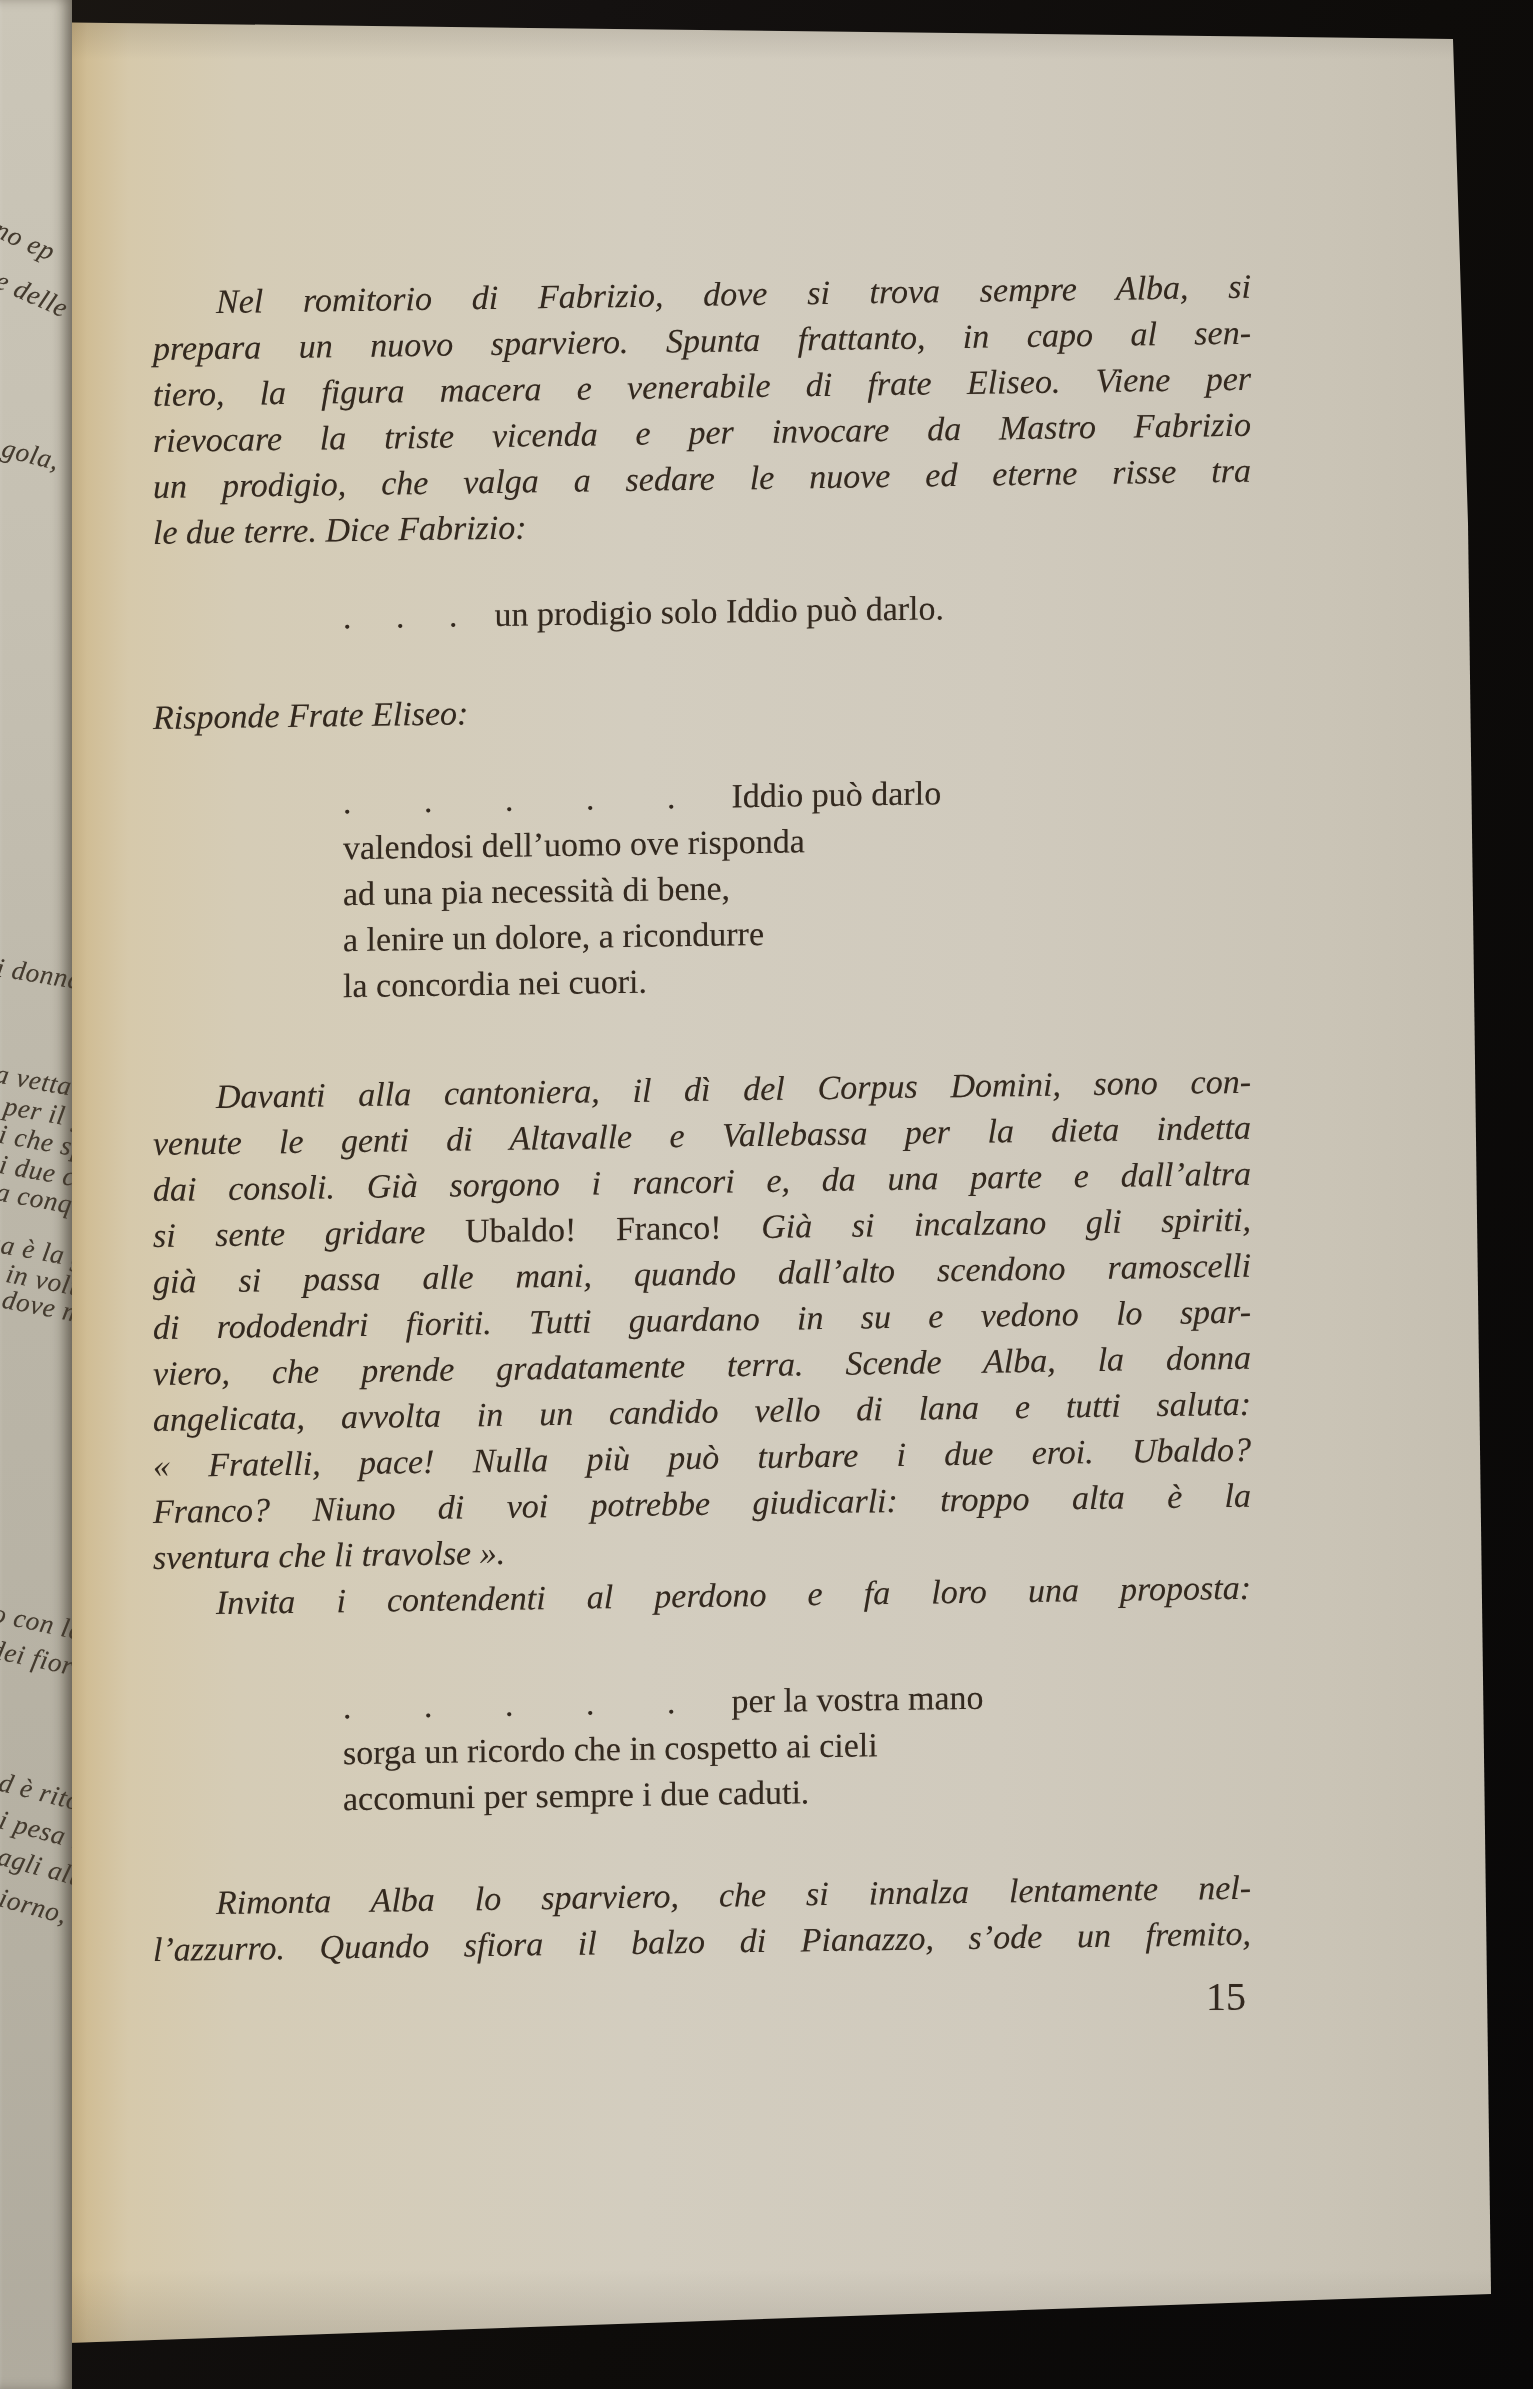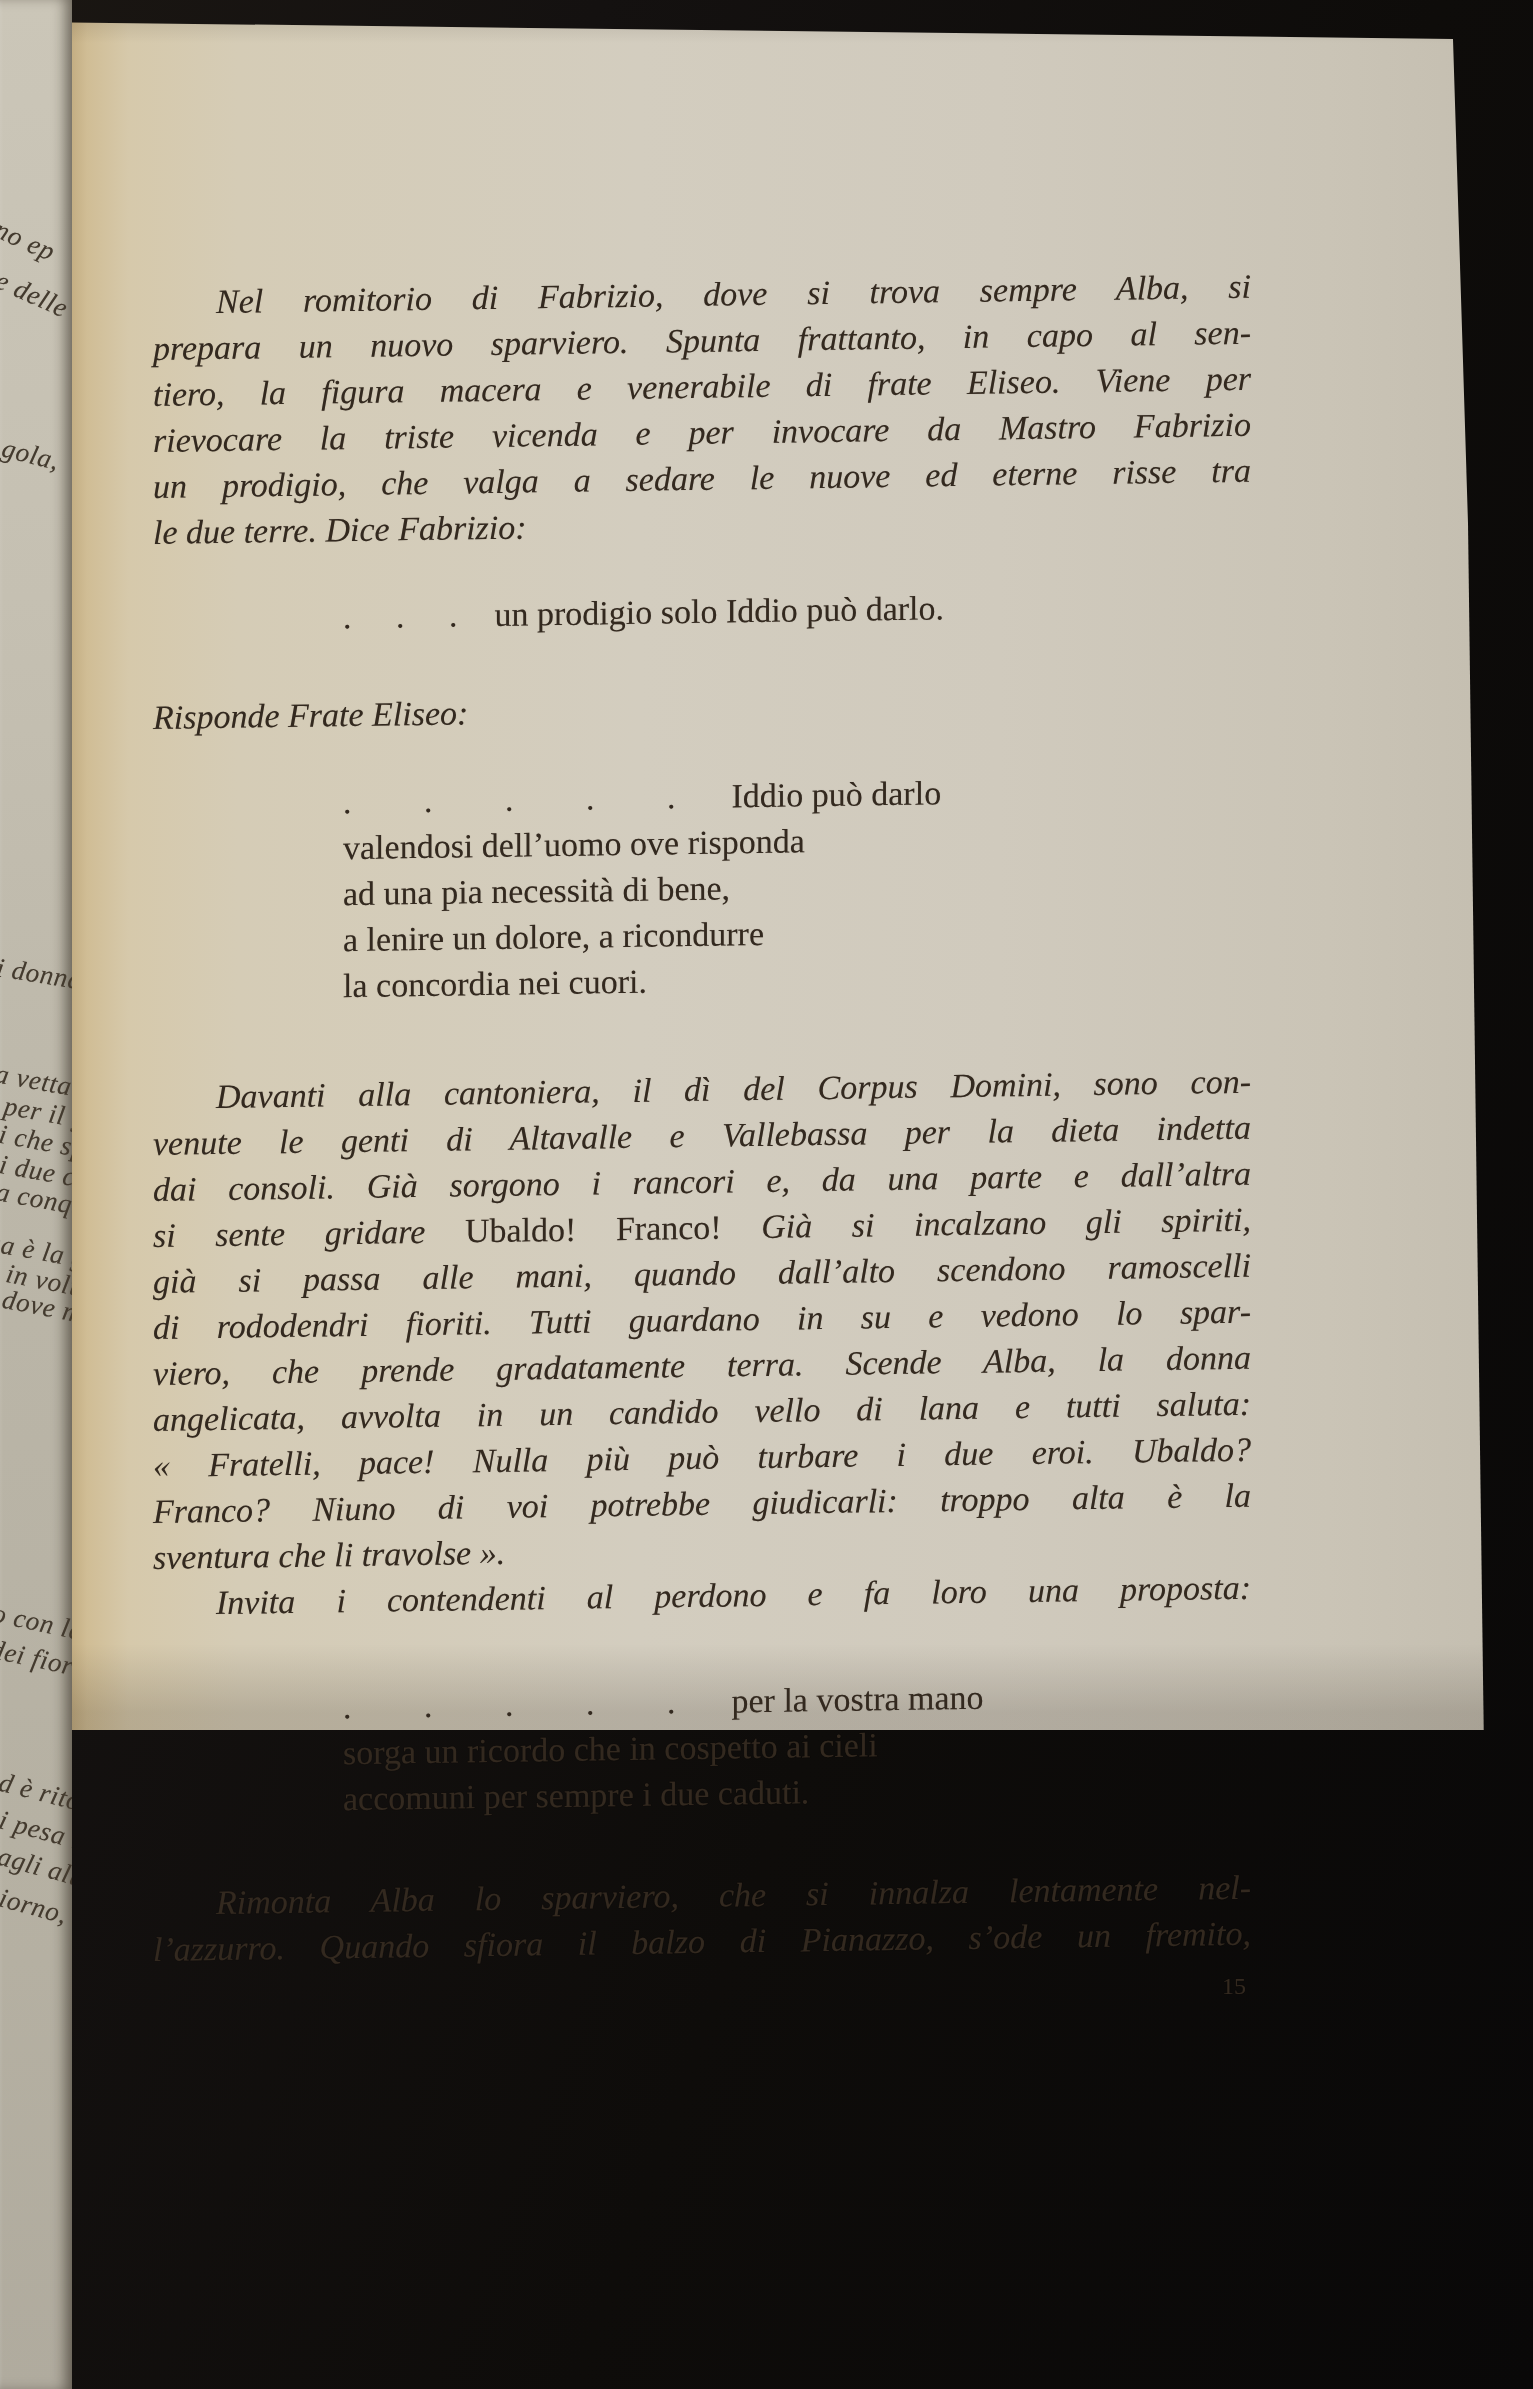--- a/index.html
+++ b/index.html
@@ -8,21 +8,21 @@
         font-family:"Liberation Serif","DejaVu Serif",serif;}
 
   
   .left-page{position:absolute;left:0;top:0;width:72px;height:2389px;z-index:2;overflow:hidden;
         background:linear-gradient(180deg,#cbc6b8 0%,#c5c0b2 25%,#bab5a7 55%,#b5b0a2 82%,#b0ab9e 100%);
         box-shadow:inset -10.5px 0 13.4px -4.5px rgba(30,22,12,.55), inset 2.2px 0 4.5px -2.2px rgba(255,255,255,.18);}
   .frag{position:absolute;font-style:italic;font-size:27px;color:#433a2e;white-space:nowrap;
         transform-origin:left top;letter-spacing:0.7px;text-shadow:0 0 0.7px rgba(67,58,46,.4);}
 
   
-  .page{position:absolute;left:66px;top:0;width:1434px;height:1730px;z-index:1;
+  .page{position:absolute;left:66px;top:0;width:1434px;height:2389px;z-index:1;
         clip-path:polygon(3px 22.4px,1387px 39px,1402px 523px,1425px 2294px,1.5px 2343px);
         background:linear-gradient(90deg,#bfa87c 0px,#d0bd95 21px,#d6c9ab 63px,#d5ccb6 172px,
                    #d3cdbf 40%,#d0cabd 65%,#cac4b6 88%,#c4beb0 100%);}
   .page-shade{position:absolute;inset:0;pointer-events:none;
         background:linear-gradient(180deg,rgba(20,12,5,.18) 0%,rgba(20,12,5,0) 2.5%,
                    rgba(20,12,5,0) 95%,rgba(20,12,5,.16) 99%);}
 
   .text{position:absolute;left:87px;top:280px;width:1098px;color:#33291f;
         transform:skewY(-0.85deg);transform-origin:0 0;
         text-shadow:0 0 0.7px rgba(51,41,31,.35);}
@@ -30,21 +30,21 @@
   .block.prose .line{font-style:italic;text-align:justify;text-align-last:justify;}
   .block.prose .line.nj{text-align-last:left;}
   .line.ind{text-indent:63px;}
   .block.verse{padding-left:190px;}
   .block.verse .line{font-size:34px;font-style:normal;text-align:left;}
   .seg-i{font-style:italic;}
   .seg-r{font-style:normal;}
   .seg-d3{font-style:normal;word-spacing:36px;margin-right:37px;}
   .seg-d5{font-style:normal;word-spacing:64px;margin-right:56px;}
   .pn{position:absolute;left:1083px;top:1973px;width:97px;text-align:right;
-      font-size:24px;color:#33291f;text-shadow:0 0 0.7px rgba(51,41,31,.35);}
+      font-size:40px;color:#33291f;text-shadow:0 0 0.7px rgba(51,41,31,.35);}
 </style>
 </head>
 <body>
 
 <div class="shot">
 
   <div class="left-page">
     <div style="position:absolute;inset:0;">
         <span class="frag" style="top: 203px; left: -22.4px; transform: rotate(24deg);">cono ep</span>
         <span class="frag" style="top: 255px; left: -19.4px; transform: rotate(24deg);">ore delle</span>

